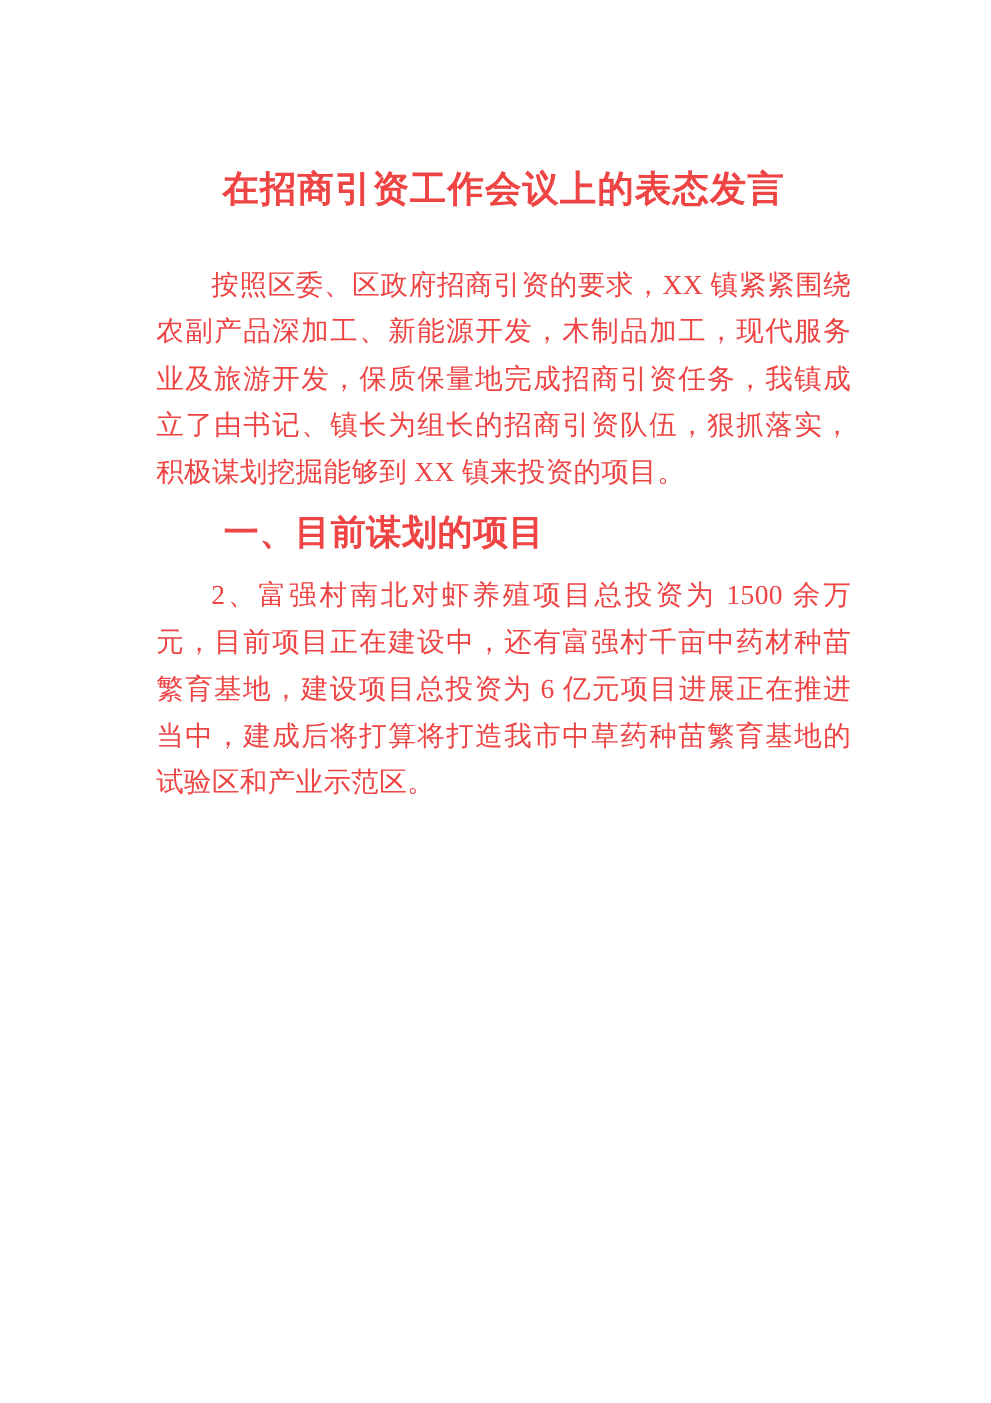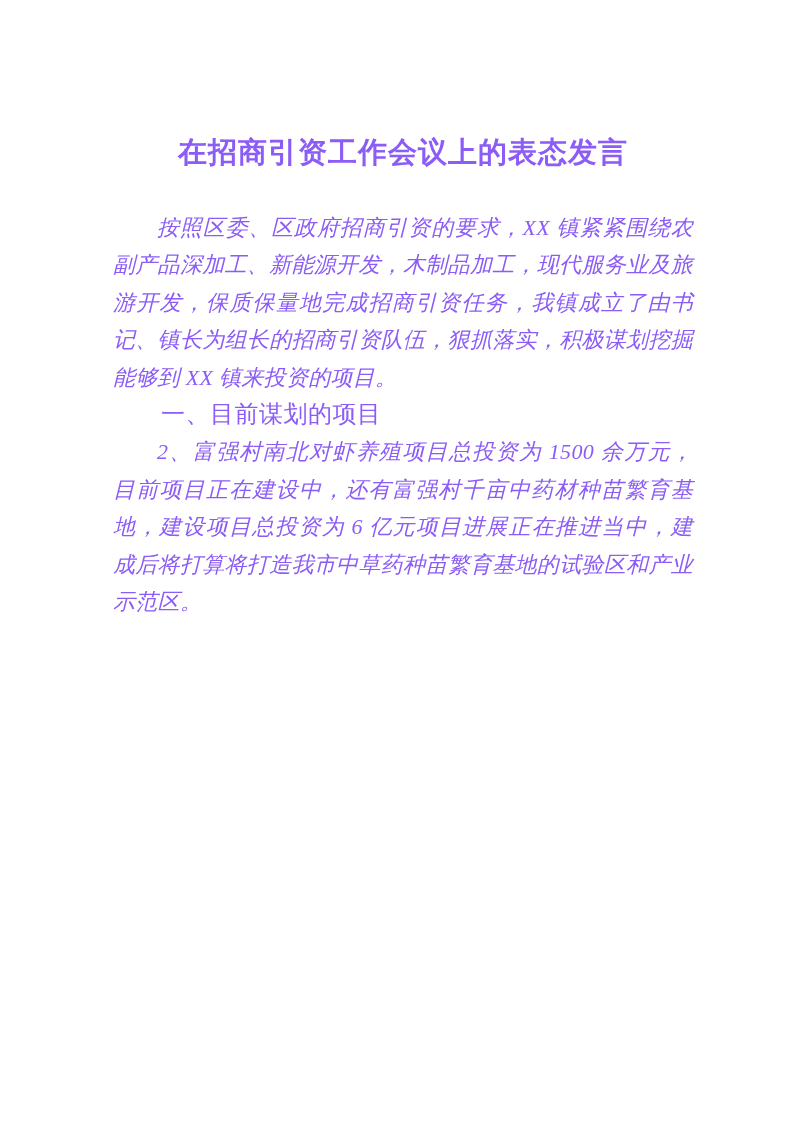--- a/index.html
+++ b/index.html
@@ -9,47 +9,46 @@
   }
   .page {
     position: relative;
     width: 793px;
     height: 1122px;
     background: #ffffff;
     box-sizing: border-box;
     padding: 130px 100px 0 113px;
     overflow: hidden;
     font-family: "Liberation Serif", "DejaVu Serif", serif;
-    color: #8b5cf6;
+    color: #ef4444;
   }
   .doc-title {
     margin: 0 0 35px 0;
     font-size: 29px;
     font-weight: bold;
     line-height: 44px;
     text-align: center;
     letter-spacing: 1px;
     white-space: nowrap;
   }
   .body-para {
-    margin: 0;
+    margin: 12px;
     font-size: 22px;
     line-height: 37.4px;
     text-align: justify;
     text-justify: inter-ideograph;
     text-indent: 2em;
     font-weight: normal;
     letter-spacing: 0.3px;
-    font-style: italic;
   }
   .section-heading {
-    margin: 0;
-    font-size: 24px;
+    margin: 10px;
+    font-size: 28px;
     line-height: 37.4px;
-    font-weight: normal;
+    font-weight: bold;
     text-indent: 2em;
     letter-spacing: 0.5px;
   }
 </style>
 </head>
 <body>
 
 <div class="page">
   <h1 class="doc-title">在招商引资工作会议上的表态发言</h1>
 

